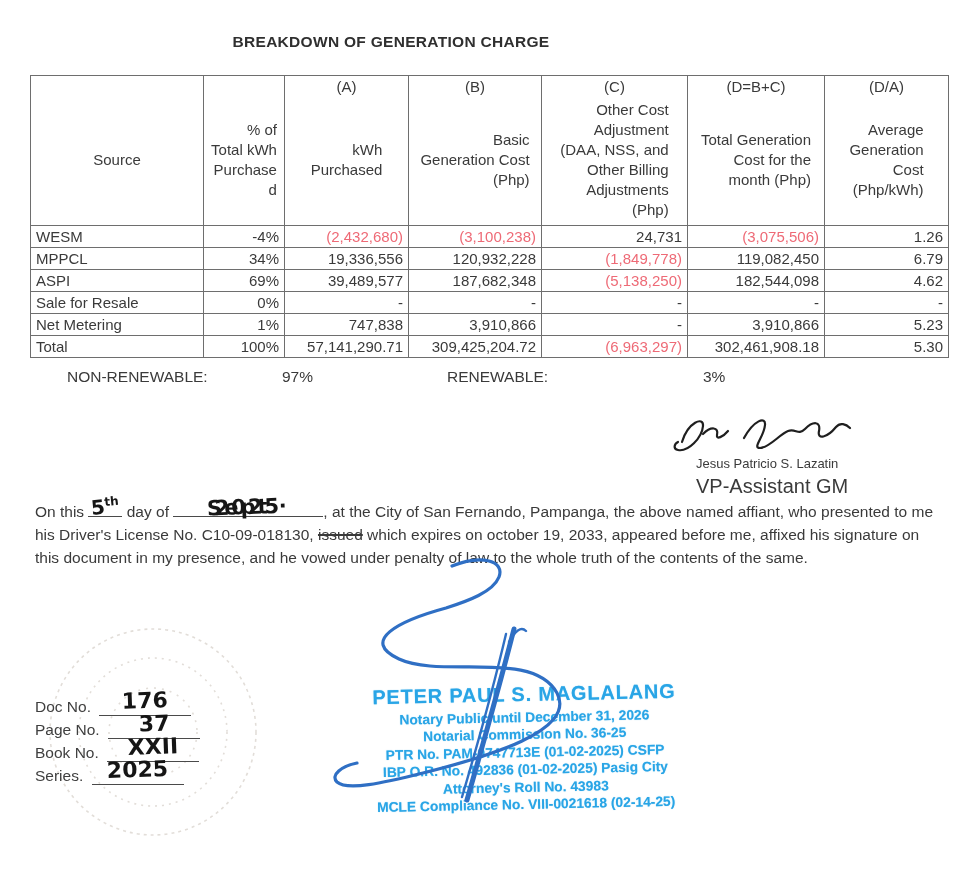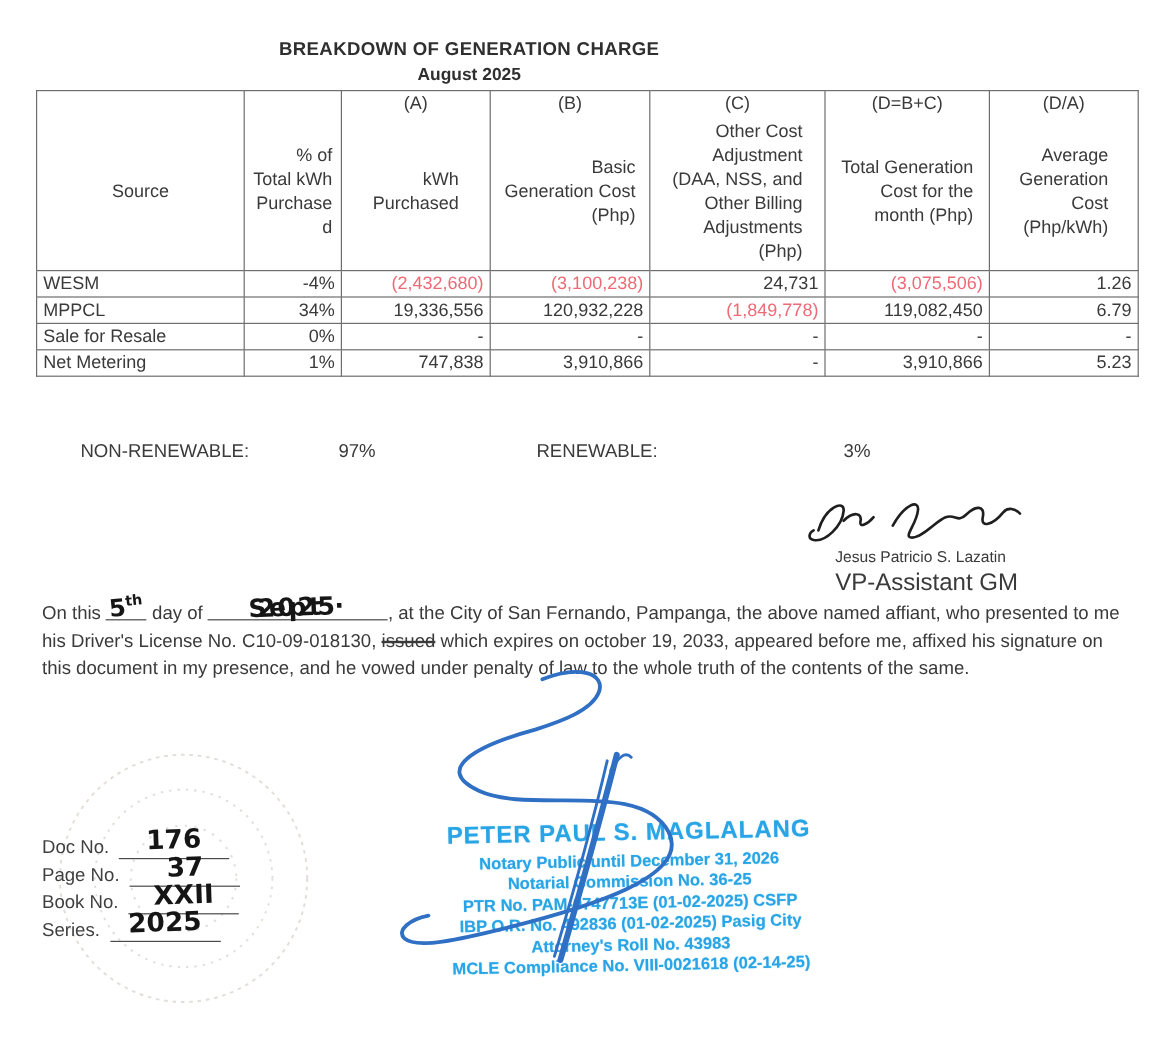--- a/index.html
+++ b/index.html
@@ -71,21 +71,20 @@
   
   .flourish{position:absolute;left:0;top:0;pointer-events:none;}
 </style>
 </head>
 <body>
 
 <div class="page">
 
   <div class="title-block">
     <div class="doc-title">BREAKDOWN OF GENERATION CHARGE</div>
-    <div class="doc-subtitle">August 2025</div>
   </div>
 
   <table class="gen">
     <colgroup>
       <col style="width:173px">
         <col style="width:81px">
         <col style="width:124px">
       <col style="width:133px">
         <col style="width:146px">
         <col style="width:137px">
@@ -166,36 +165,54 @@
         <tr>
           <td>MPPCL</td>
           <td class="num">34%</td>
           <td class="num">19,336,556</td>
           <td class="num">120,932,228</td>
           <td class="num neg">(1,849,778)</td>
           <td class="num">119,082,450</td>
           <td class="num">6.79</td>
         </tr>
         <tr>
+          <td>ASPI</td>
+          <td class="num">69%</td>
+          <td class="num">39,489,577</td>
+          <td class="num">187,682,348</td>
+          <td class="num neg">(5,138,250)</td>
+          <td class="num">182,544,098</td>
+          <td class="num">4.62</td>
+        </tr>
+        <tr>
           <td>Sale for Resale</td>
           <td class="num">0%</td>
           <td class="num">-</td>
           <td class="num">-</td>
           <td class="num">-</td>
           <td class="num">-</td>
           <td class="num">-</td>
         </tr>
         <tr>
           <td>Net Metering</td>
           <td class="num">1%</td>
           <td class="num">747,838</td>
           <td class="num">3,910,866</td>
           <td class="num">-</td>
           <td class="num">3,910,866</td>
           <td class="num">5.23</td>
+        </tr>
+        <tr>
+          <td>Total</td>
+          <td class="num">100%</td>
+          <td class="num">57,141,290.71</td>
+          <td class="num">309,425,204.72</td>
+          <td class="num neg">(6,963,297)</td>
+          <td class="num">302,461,908.18</td>
+          <td class="num">5.30</td>
         </tr>
       </tbody>
   </table>
 
   <div class="summary">
     <span class="s-nonren-label">NON-RENEWABLE:</span>
     <span class="s-nonren-value">97%</span>
     <span class="s-ren-label">RENEWABLE:</span>
     <span class="s-ren-value">3%</span>
   </div>

